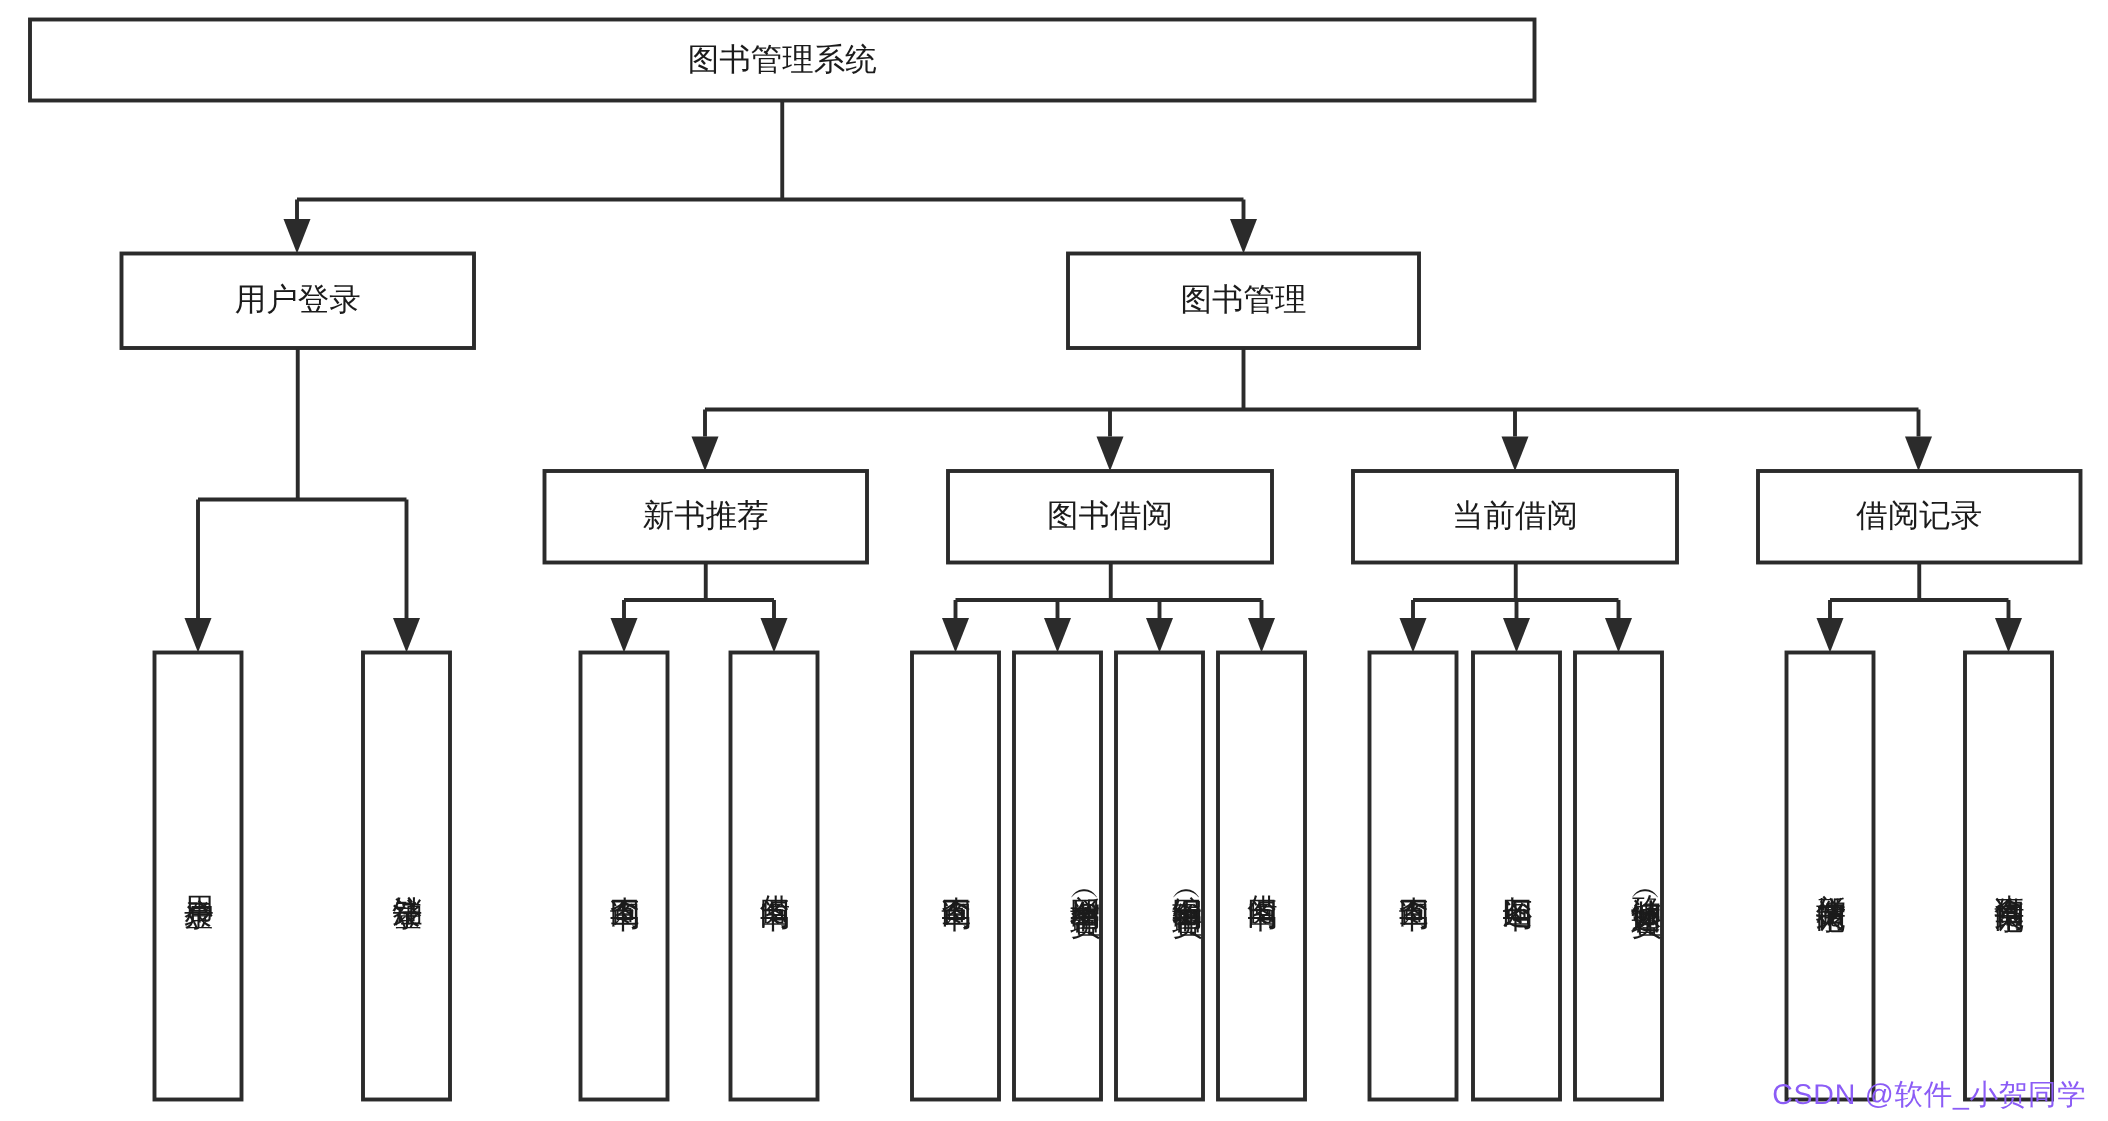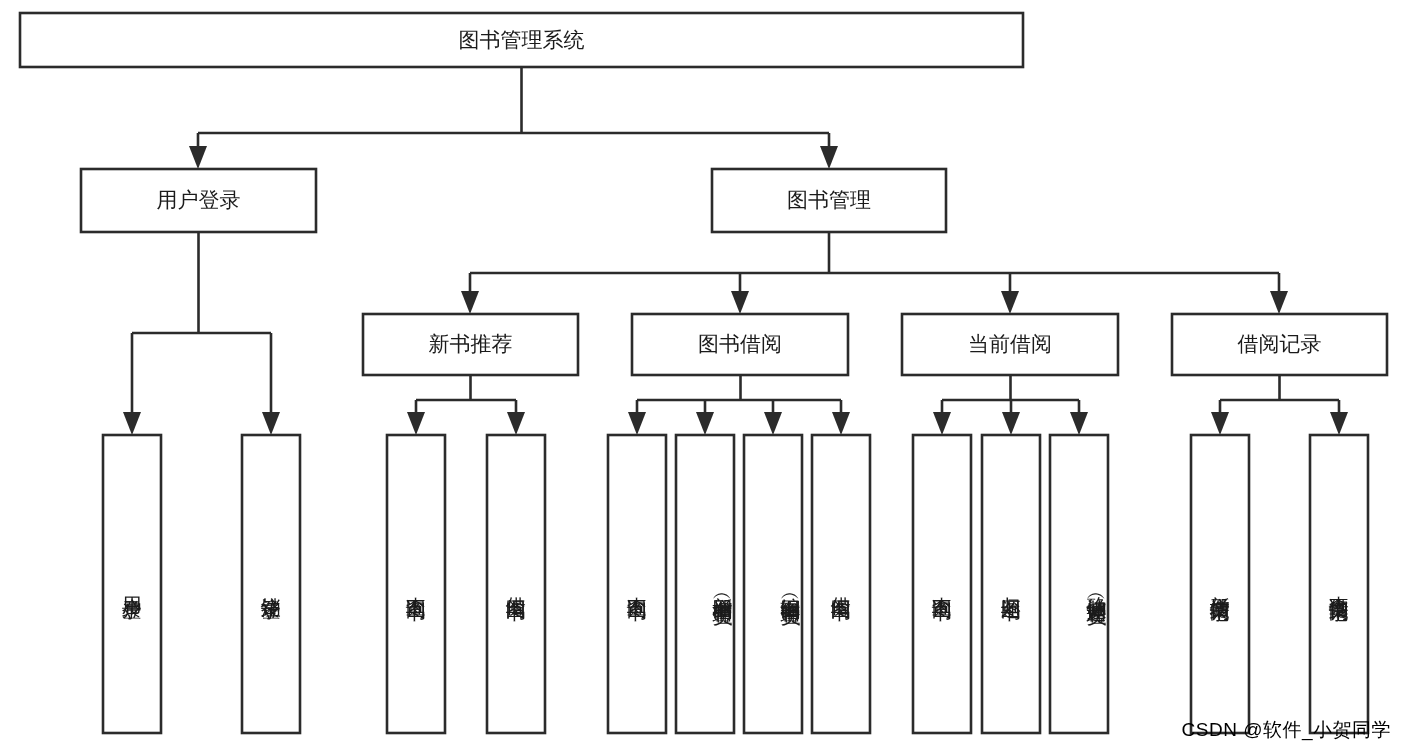--- a/index.html
+++ b/index.html
@@ -60,21 +60,21 @@
     letter-spacing: 1.5px;
     white-space: nowrap;
     pointer-events: none;
   }
   .watermark {
     position: absolute;
     right: 14px;
     bottom: 4px;
     font-family: "Liberation Sans", "DejaVu Sans", sans-serif;
     font-size: 19px;
-    color: #000000;
+    color: #8b5cf6;
     letter-spacing: 0.5px;
     white-space: nowrap;
   }
 </style>
 </head>
 <body>
 
 <div id="stage">
 
   <svg id="diagram-svg" viewBox="0 0 1405 747">

